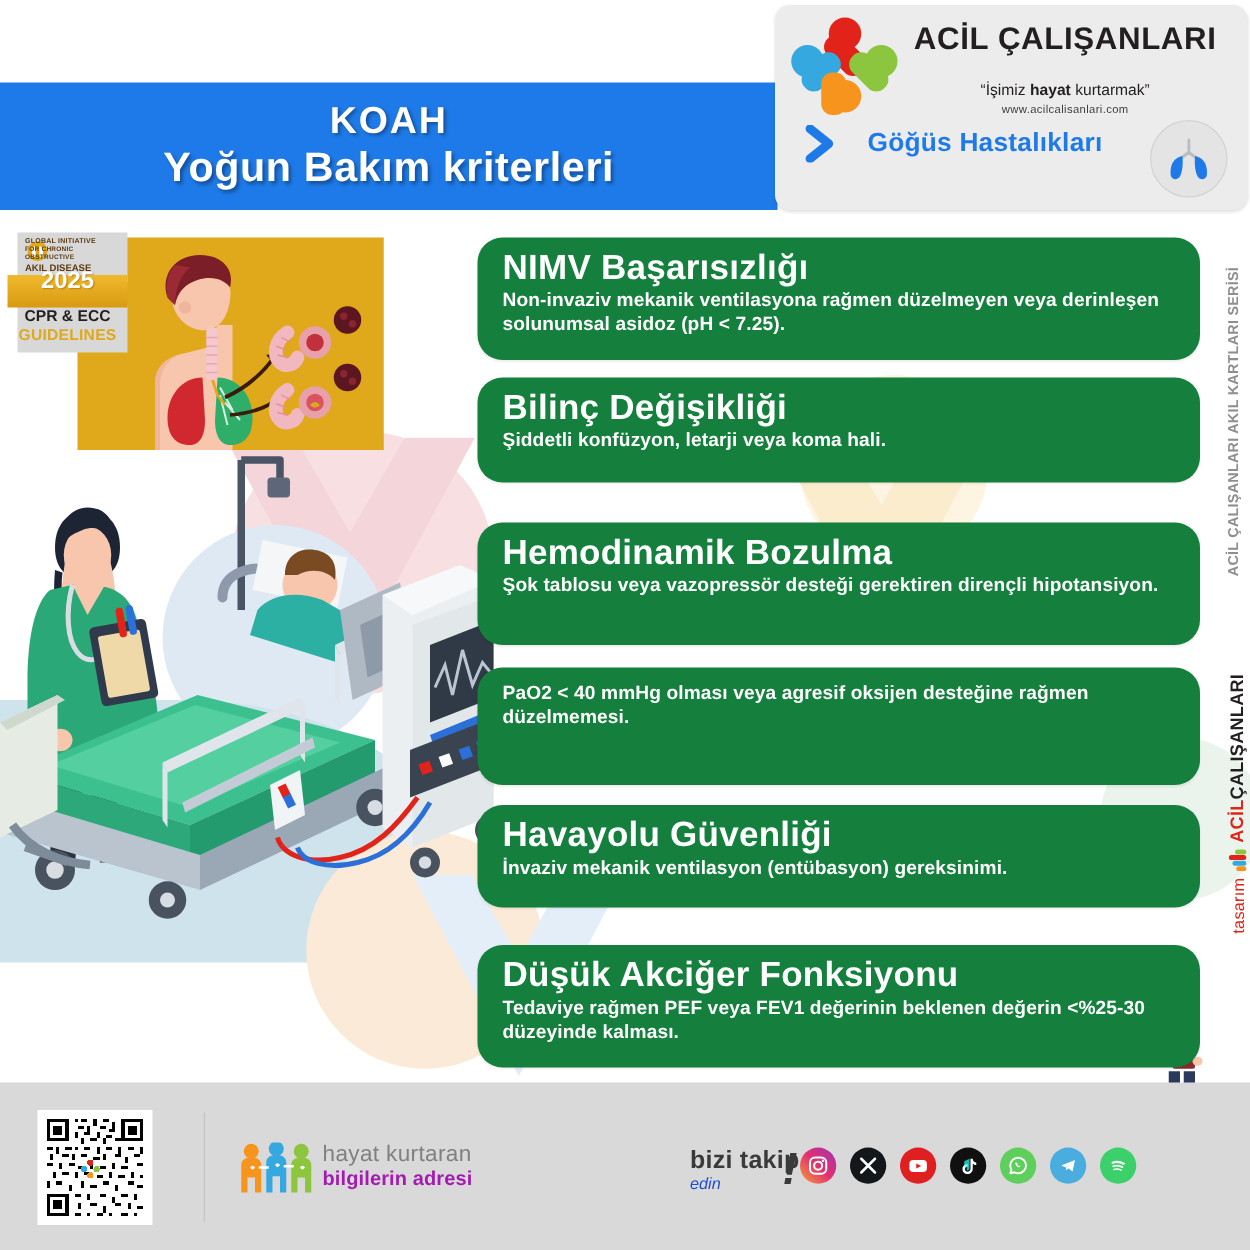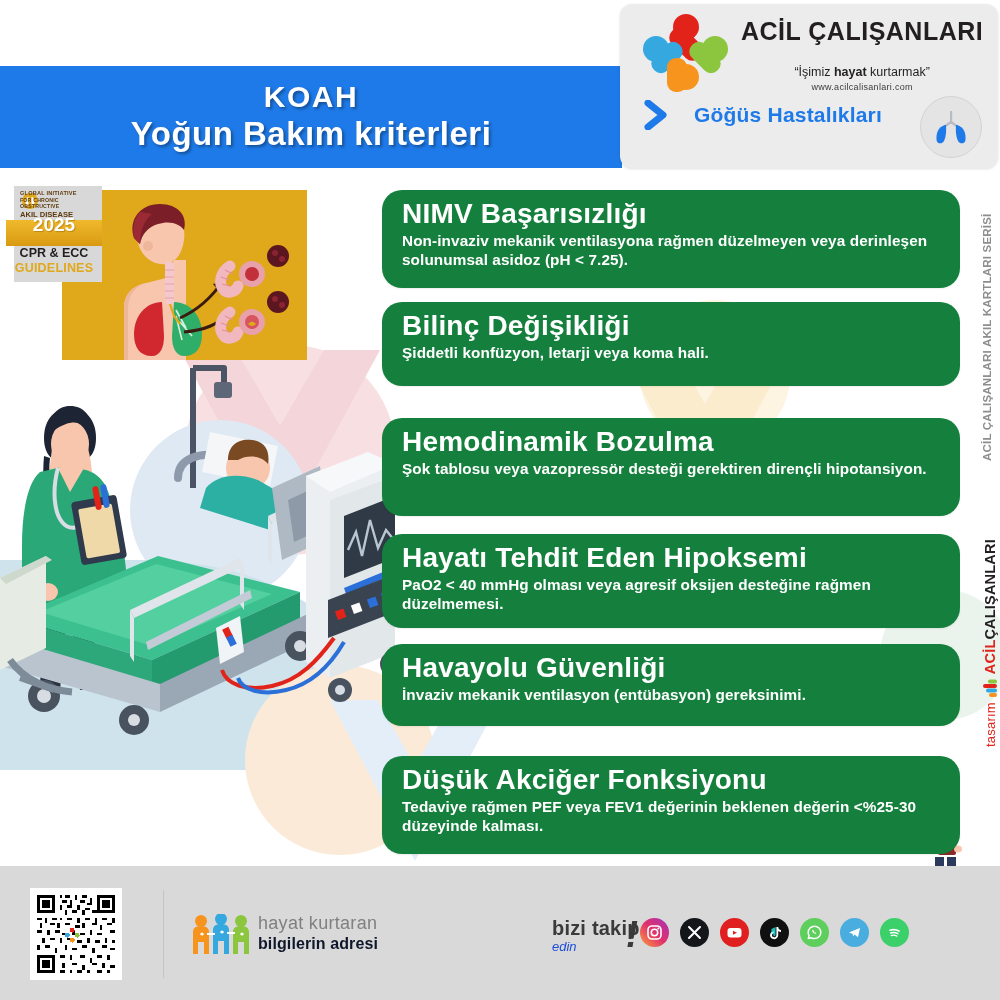--- a/index.html
+++ b/index.html
@@ -39,21 +39,21 @@
   .banner-t1 { font-size:30px; font-weight:bold; letter-spacing:1.5px;
     text-shadow:2px 2px 3px rgba(0,0,0,.35); line-height:1.05; }
   .banner-t2 { font-size:33px; font-weight:bold; letter-spacing:.5px;
     text-shadow:2px 2px 3px rgba(0,0,0,.35); line-height:1.15; margin-top:2px; }
 
   .logo-card {
     position:absolute; left:620px; top:4px; width:378px; height:164px;
     background:#ececed; border-radius:12px; z-index:6;
     box-shadow:0 1px 3px rgba(0,0,0,.13);
   }
-  .logo-top { display:flex; align-items:center; padding:10px 0 0 23px; }
+  .logo-top { display:flex; align-items:center; padding:10px 0 0 13px; }
   .logo-mark { width:88px; height:82px; position:relative; flex:0 0 auto; }
   .lm { position:absolute; border-radius:9px; }
   .logo-txt { margin-left:10px; }
   .logo-name { font-size:25px; font-weight:bold; letter-spacing:.5px; color:#231f20; line-height:1; }
   .logo-slogan { font-size:12.5px; color:#231f20; margin-top:21px; text-align:center; }
   .logo-slogan b { font-weight:bold; }
   .logo-url { font-size:9px; color:#3c3c3c; margin-top:3px; text-align:center; letter-spacing:.3px; }
   .logo-bottom { display:flex; align-items:center; margin-top:4px; padding-left:24px;gap:12px; }
   .chevron-ico { width:26px; height:30px; flex:0 0 auto; }
   .dept-name { font-size:21px; font-weight:bold; color:#1e7ae8; margin-left:12px; letter-spacing:.2px; }
@@ -120,21 +120,21 @@
   
   .footer { position:absolute; left:0; bottom:0; width:1000px; height:134px;
      background:#d9d9d9; z-index:14; }
   .qr { position:absolute; left:30px; top:22px; width:92px; height:92px;
      background:#ffffff; padding:5px; }
   .qr-inner { width:100%; height:100%; }
   .f-div { position:absolute; left:163px; top:24px; width:1px; height:88px; background:#c4c4c4; }
   .people-ico { position:absolute; left:190px; top:48px; width:62px; height:42px; }
   .hk-txt { position:absolute; left:258px; top:47px; }
   .hk1 { font-size:18px; color:#808080; line-height:1.15; letter-spacing:.3px; }
-  .hk2 { font-size:16px; color:#0f172a; font-weight:bold; line-height:1.2; letter-spacing:.1px; }
+  .hk2 { font-size:16px; color:#a21caf; font-weight:bold; line-height:1.2; letter-spacing:.1px; }
   .follow { position:absolute; left:552px; top:52px; }
   .f1 { font-size:20px; font-weight:bold; color:#3a3a3a; letter-spacing:.2px; line-height:1; }
   .f2 { font-size:13px; font-style:italic; color:#1d4ed8; text-align:left; line-height:1; margin-top:2px; }
   .excl { position:absolute; left:74px; top:-4px; font-size:36px; font-weight:bold;
      color:#3a3a3a; font-style:italic; }
   .socials { position:absolute; left:640px; top:918px; display:flex; gap:11px; z-index:15; }
   .soc { width:29px; height:29px; border-radius:50%; display:flex;
      align-items:center; justify-content:center; }
 </style>
 </head>
@@ -430,21 +430,20 @@
   <div class="card-title">Bilinç Değişikliği</div>
   <div class="card-desc">Şiddetli konfüzyon, letarji veya koma hali.</div>
 </div>
 
 <div class="card" style="top:418px;height:98px;">
   <div class="card-title">Hemodinamik Bozulma</div>
   <div class="card-desc">Şok tablosu veya vazopressör desteği gerektiren dirençli hipotansiyon.</div>
 </div>
 
 <div class="card" style="top:534px;height:94px;">
-  <div class="card-title">Hayatı Tehdit Eden Hipoksemi</div>
   <div class="card-desc">PaO2 &lt; 40 mmHg olması veya agresif oksijen desteğine rağmen düzelmemesi.</div>
 </div>
 
 <div class="card" style="top:644px;height:82px;">
   <div class="card-title">Havayolu Güvenliği</div>
   <div class="card-desc">İnvaziv mekanik ventilasyon (entübasyon) gereksinimi.</div>
 </div>
 
 <div class="card" style="top:756px;height:98px;">
   <div class="card-title">Düşük Akciğer Fonksiyonu</div>

